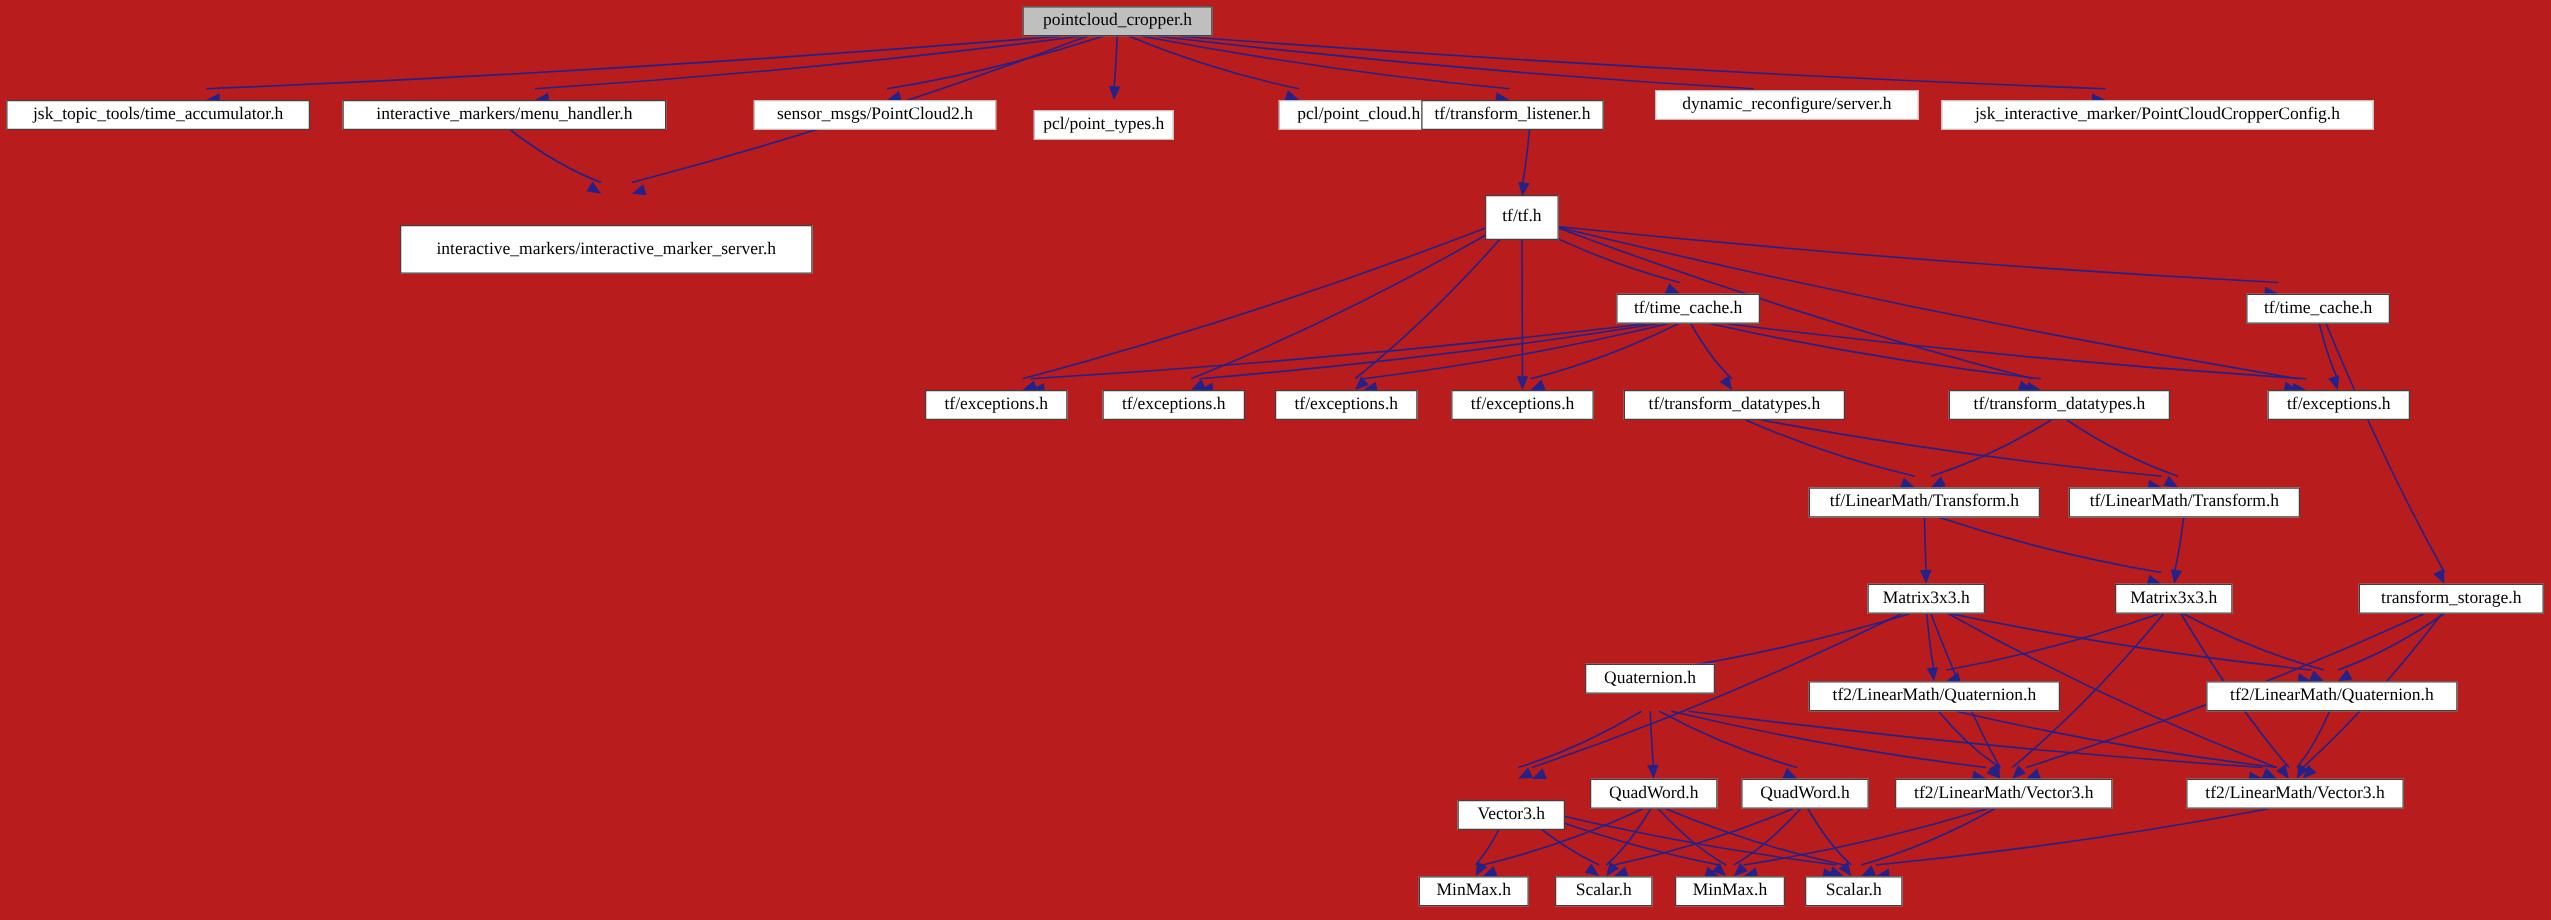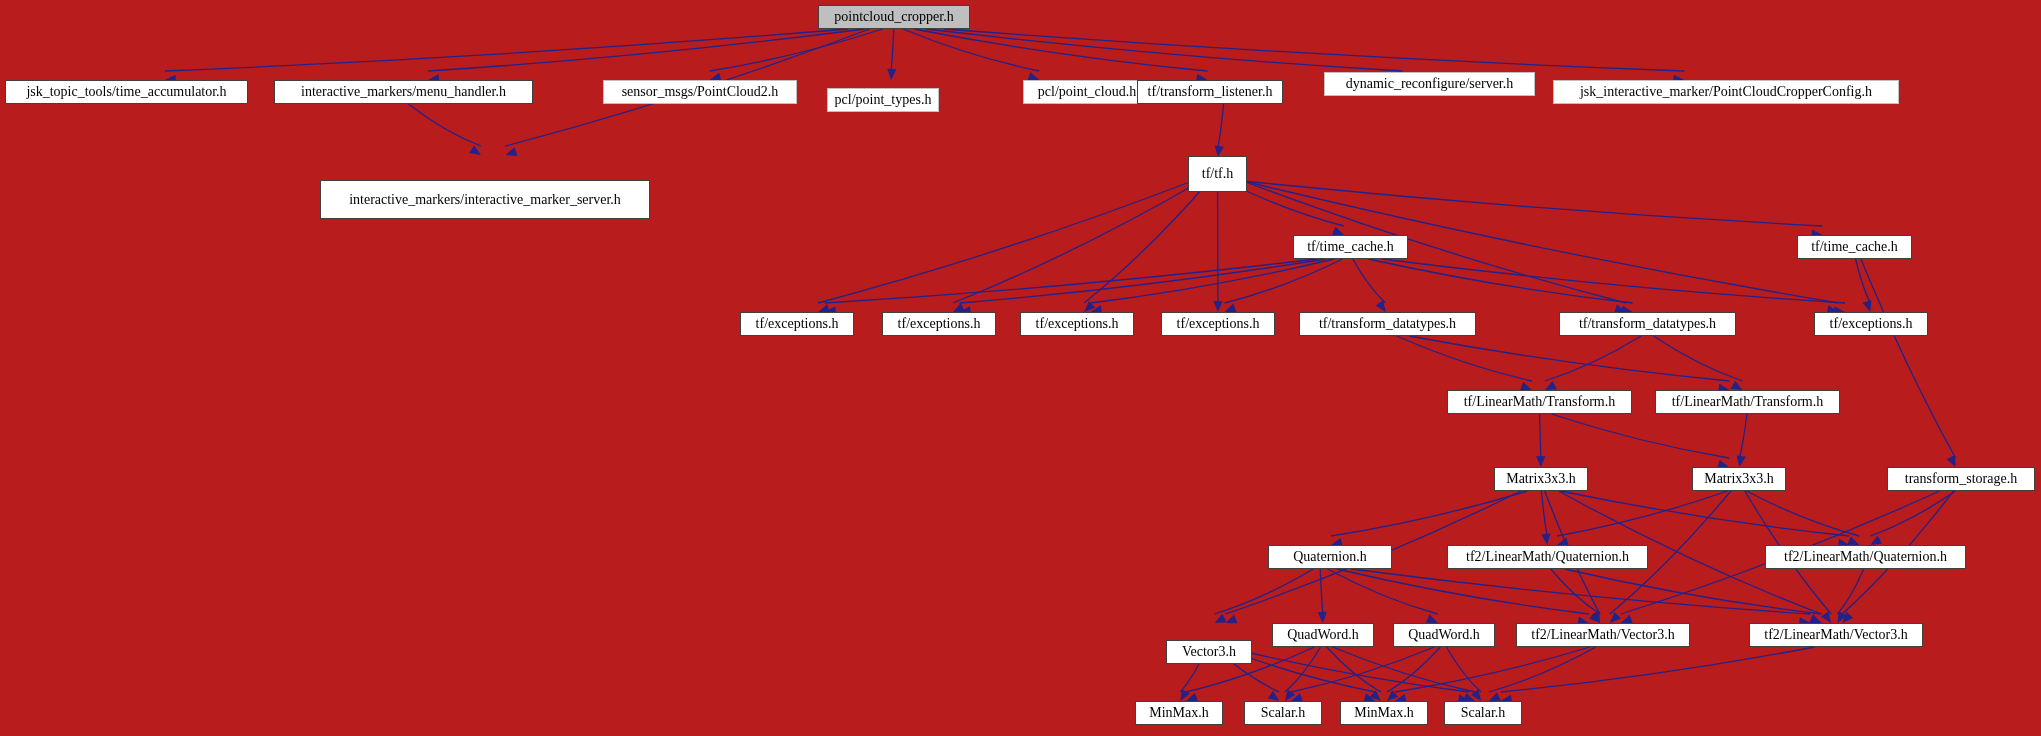--- a/index.html
+++ b/index.html
@@ -178,21 +178,21 @@
       <div class="node solid" style="left: 1020px; top: 312px; width: 114px; height: 24px; background: rgb(255, 255, 255); border-color: rgb(64, 64, 64); color: rgb(0, 0, 0);">tf/exceptions.h</div>
       <div class="node solid" style="left: 1161px; top: 312px; width: 114px; height: 24px; background: rgb(255, 255, 255); border-color: rgb(64, 64, 64); color: rgb(0, 0, 0);">tf/exceptions.h</div>
       <div class="node solid" style="left: 1299px; top: 312px; width: 177px; height: 24px; background: rgb(255, 255, 255); border-color: rgb(64, 64, 64); color: rgb(0, 0, 0);">tf/transform_datatypes.h</div>
       <div class="node solid" style="left: 1559px; top: 312px; width: 177px; height: 24px; background: rgb(255, 255, 255); border-color: rgb(64, 64, 64); color: rgb(0, 0, 0);">tf/transform_datatypes.h</div>
       <div class="node solid" style="left: 1814px; top: 312px; width: 114px; height: 24px; background: rgb(255, 255, 255); border-color: rgb(64, 64, 64); color: rgb(0, 0, 0);">tf/exceptions.h</div>
       <div class="node solid" style="left: 1447px; top: 390px; width: 185px; height: 24px; background: rgb(255, 255, 255); border-color: rgb(64, 64, 64); color: rgb(0, 0, 0);">tf/LinearMath/Transform.h</div>
       <div class="node solid" style="left: 1655px; top: 390px; width: 185px; height: 24px; background: rgb(255, 255, 255); border-color: rgb(64, 64, 64); color: rgb(0, 0, 0);">tf/LinearMath/Transform.h</div>
       <div class="node solid" style="left: 1494px; top: 467px; width: 94px; height: 24px; background: rgb(255, 255, 255); border-color: rgb(64, 64, 64); color: rgb(0, 0, 0);">Matrix3x3.h</div>
       <div class="node solid" style="left: 1692px; top: 467px; width: 94px; height: 24px; background: rgb(255, 255, 255); border-color: rgb(64, 64, 64); color: rgb(0, 0, 0);">Matrix3x3.h</div>
       <div class="node solid" style="left: 1887px; top: 467px; width: 148px; height: 24px; background: rgb(255, 255, 255); border-color: rgb(64, 64, 64); color: rgb(0, 0, 0);">transform_storage.h</div>
-      <div class="node solid" style="left: 1268px; top: 545px; width: 124px; height: 24px; background: rgb(255, 255, 255); border-color: rgb(64, 64, 64); color: rgb(0, 0, 0);">Quaternion.h</div>
+      <div class="node solid" style="left: 1268px; top: 531px; width: 104px; height: 24px; background: rgb(255, 255, 255); border-color: rgb(64, 64, 64); color: rgb(0, 0, 0);">Quaternion.h</div>
       <div class="node solid" style="left: 1447px; top: 545px; width: 201px; height: 24px; background: rgb(255, 255, 255); border-color: rgb(64, 64, 64); color: rgb(0, 0, 0);">tf2/LinearMath/Quaternion.h</div>
       <div class="node solid" style="left: 1765px; top: 545px; width: 201px; height: 24px; background: rgb(255, 255, 255); border-color: rgb(64, 64, 64); color: rgb(0, 0, 0);">tf2/LinearMath/Quaternion.h</div>
       <div class="node solid" style="left: 1166px; top: 640px; width: 86px; height: 24px; background: rgb(255, 255, 255); border-color: rgb(64, 64, 64); color: rgb(0, 0, 0);">Vector3.h</div>
       <div class="node solid" style="left: 1272px; top: 623px; width: 102px; height: 24px; background: rgb(255, 255, 255); border-color: rgb(64, 64, 64); color: rgb(0, 0, 0);">QuadWord.h</div>
       <div class="node solid" style="left: 1393px; top: 623px; width: 102px; height: 24px; background: rgb(255, 255, 255); border-color: rgb(64, 64, 64); color: rgb(0, 0, 0);">QuadWord.h</div>
       <div class="node solid" style="left: 1516px; top: 623px; width: 174px; height: 24px; background: rgb(255, 255, 255); border-color: rgb(64, 64, 64); color: rgb(0, 0, 0);">tf2/LinearMath/Vector3.h</div>
       <div class="node solid" style="left: 1749px; top: 623px; width: 174px; height: 24px; background: rgb(255, 255, 255); border-color: rgb(64, 64, 64); color: rgb(0, 0, 0);">tf2/LinearMath/Vector3.h</div>
       <div class="node solid" style="left: 1135px; top: 701px; width: 88px; height: 24px; background: rgb(255, 255, 255); border-color: rgb(64, 64, 64); color: rgb(0, 0, 0);">MinMax.h</div>
       <div class="node solid" style="left: 1244px; top: 701px; width: 78px; height: 24px; background: rgb(255, 255, 255); border-color: rgb(64, 64, 64); color: rgb(0, 0, 0);">Scalar.h</div>
       <div class="node solid" style="left: 1340px; top: 701px; width: 88px; height: 24px; background: rgb(255, 255, 255); border-color: rgb(64, 64, 64); color: rgb(0, 0, 0);">MinMax.h</div>

